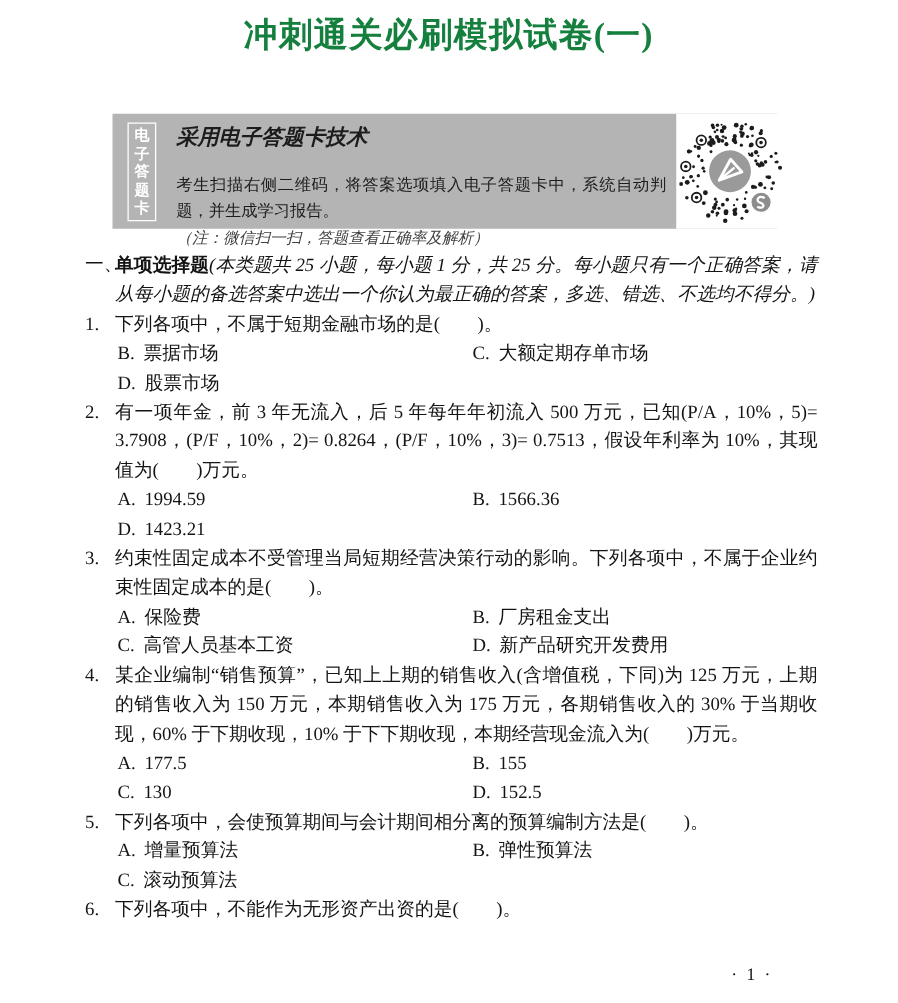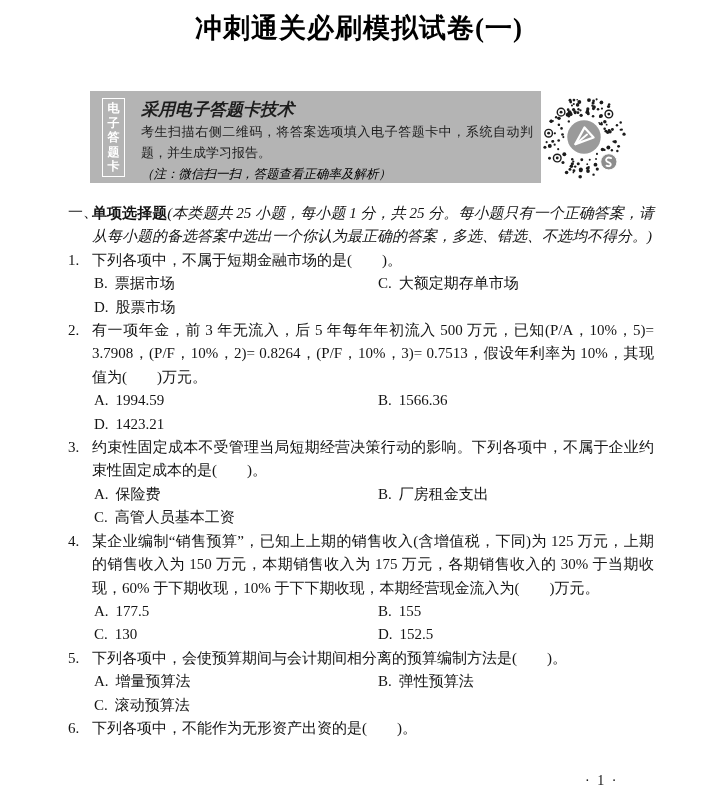--- a/index.html
+++ b/index.html
@@ -2,44 +2,44 @@
 <html><head>
 <meta charset="utf-8">
 <style>
   html,body{margin:0;padding:0;}
   body{
     width:718px;height:802px;position:relative;background:#ffffff;
     font-family:"Liberation Serif", serif;color:#111111;overflow:hidden;
   }
   .page-title{
     margin:10px 0 0 0;text-align:center;font-size:27px;font-weight:700;
-    letter-spacing:1px;font-family:"Liberation Serif", serif;color:#000000;
+    letter-spacing:1px;font-family:"Liberation Serif", serif;color:#15803d;
   }
   
   .card{
     position:absolute;left:90px;top:91px;width:532px;height:92px;
     background:#b4b4b4;display:flex;align-items:stretch;
   }
   .card-tab{
     margin:7px 0 6px 12px;width:21px;border:1.5px solid #ffffff;
     color:#ffffff;font-size:12px;font-weight:700;line-height:14.5px;
     display:flex;align-items:center;justify-content:center;text-align:center;
     word-break:break-all;font-family:"Liberation Sans", sans-serif;
     padding:1px 0;
   }
   .card-tab-inner{width:36px;word-break:break-all;}
   .card-main{
     flex:1;padding:9px 8px 0 16px;font-family:"Liberation Sans", sans-serif;
     color:#1c1c1c;
   }
   .card-heading{font-size:17px;font-weight:700;line-height:20px;font-style:italic;}
-  .card-body{font-size:13px;line-height:21px;margin-top:1px;width:392px;text-align:justify;}
+  .card-body{font-size:13px;line-height:21px;margin-top:17px;width:392px;text-align:justify;}
   .card-note{
     font-size:12.5px;line-height:20px;margin-top:1px;font-style:italic;
-    font-family:"Liberation Serif", serif;color:#000000;
+    font-family:"Liberation Serif", serif;color:#404040;
   }
   .qr-panel{
     width:96px;background:#ffffff;display:flex;align-items:center;justify-content:center;
   }
   .qr-panel svg{width:86px;height:86px;}
   
   .content{
     position:absolute;left:68px;top:201px;width:586px;
     font-size:15px;line-height:23.4px;text-align:justify;color:#141414;
   }
@@ -233,20 +233,21 @@
       <div class="option"><span class="opt-label">D.</span><span>1423.21</span></div>
     </div>
   </div>
 
   <div>
     <div class="hang"><span class="lead-num">3.</span><span>约束性固定成本不受管理当局短期经营决策行动的影响。下列各项中，不属于企业约束性固定成本的是(　　)。</span></div>
     <div class="options">
       <div class="option"><span class="opt-label">A.</span><span>保险费</span></div>
       <div class="option"><span class="opt-label">B.</span><span>厂房租金支出</span></div>
       <div class="option"><span class="opt-label">C.</span><span>高管人员基本工资</span></div>
+      <div class="option"><span class="opt-label">D.</span><span>新产品研究开发费用</span></div>
     </div>
   </div>
 
   <div>
     <div class="hang"><span class="lead-num">4.</span><span>某企业编制“销售预算”，已知上上期的销售收入(含增值税，下同)为 125 万元，上期的销售收入为 150 万元，本期销售收入为 175 万元，各期销售收入的 30% 于当期收现，60% 于下期收现，10% 于下下期收现，本期经营现金流入为(　　)万元。</span></div>
     <div class="options">
       <div class="option"><span class="opt-label">A.</span><span>177.5</span></div>
       <div class="option"><span class="opt-label">B.</span><span>155</span></div>
       <div class="option"><span class="opt-label">C.</span><span>130</span></div>
       <div class="option"><span class="opt-label">D.</span><span>152.5</span></div>

